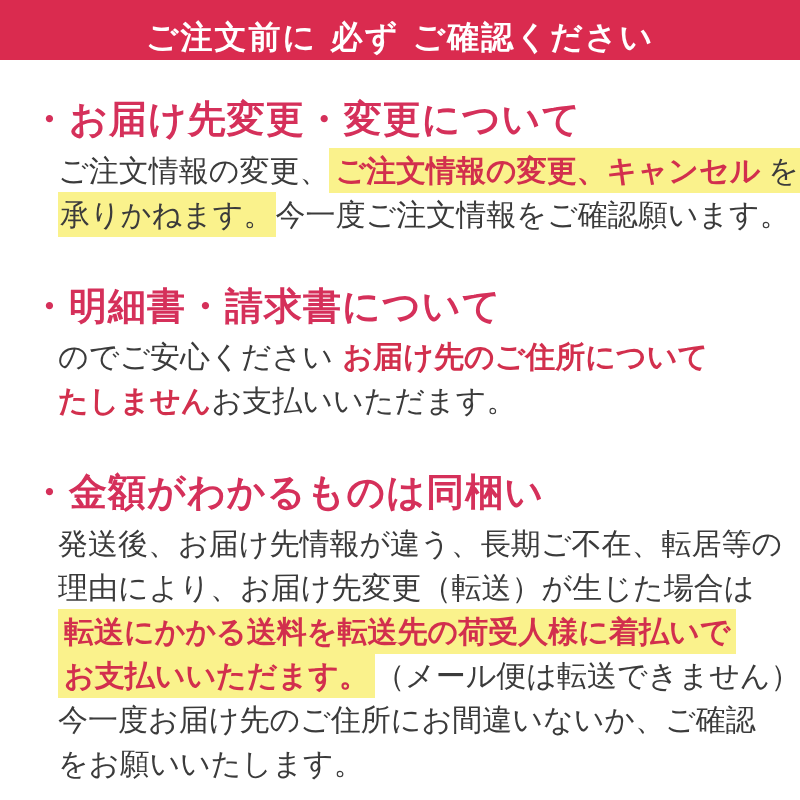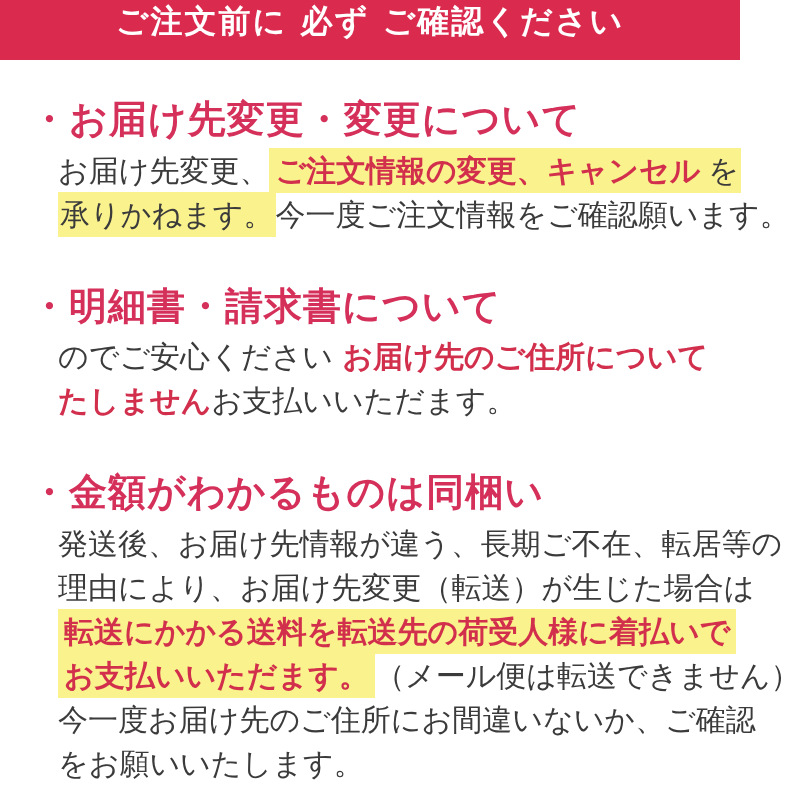--- a/index.html
+++ b/index.html
@@ -10,23 +10,23 @@
     --ink:#3B3B3B;
   }
   *{margin:0;padding:0;box-sizing:border-box;}
   html,body{background:#ffffff;}
   body{
     width:800px;height:800px;overflow:hidden;
     font-family:"DejaVu Sans","Liberation Sans",sans-serif;
     color:var(--ink);
   }
   .banner{
-    width:740px;height:60px;
+    width:800px;height:60px;
     background:var(--crimson);
-    display:flex;align-items:flex-start;justify-content:center;
+    display:flex;align-items:flex-end;justify-content:center;
   }
   .banner-title{
     color:#ffffff;font-size:32px;font-weight:700;letter-spacing:2px;
     white-space:pre;
   }
   .content{
     padding:36px 24px 0 30px;
   }
   section.notice{margin-bottom:46px;}
   section.notice:last-child{margin-bottom:0;}
@@ -53,21 +53,21 @@
 <body>
 
 <header class="banner">
   <div class="banner-title">ご注文前に 必ず ご確認ください</div>
 </header>
 
 <main class="content">
 
   <section class="notice">
     <h2 class="sec-heading">・お届け先変更・変更について</h2>
-    <p class="sec-body"><span class="seg seg-plain">お届け先変更、</span><span class="seg seg-em-hl">ご注文情報の変更、キャンセル</span><span class="seg seg-plain-hl">を</span><br><span class="seg seg-plain-hl">承りかねます。</span><span class="seg seg-plain">今一度ご注文情報をご確認願います。</span></p>
+    <p class="sec-body"><span class="seg seg-plain">ご注文情報の変更、</span><span class="seg seg-em-hl">ご注文情報の変更、キャンセル</span><span class="seg seg-plain-hl">を</span><br><span class="seg seg-plain-hl">承りかねます。</span><span class="seg seg-plain">今一度ご注文情報をご確認願います。</span></p>
   </section>
 
   <section class="notice">
     <h2 class="sec-heading">・明細書・請求書について</h2>
     <p class="sec-body"><span class="seg seg-plain">のでご安心ください </span><span class="seg seg-em">お届け先のご住所について</span><br><span class="seg seg-em">たしません</span><span class="seg seg-plain">お支払いいただます。</span></p>
   </section>
 
   <section class="notice">
     <h2 class="sec-heading">・金額がわかるものは同梱い</h2>
     <p class="sec-body"><span class="seg seg-plain">発送後、お届け先情報が違う、長期ご不在、転居等の</span><br><span class="seg seg-plain">理由により、お届け先変更（転送）が生じた場合は</span><br><span class="seg seg-em-hl">転送にかかる送料を転送先の荷受人様に着払いで</span><br><span class="seg seg-em-hl">お支払いいただます。</span><span class="seg seg-plain">（メール便は転送できません）</span><br><span class="seg seg-plain">今一度お届け先のご住所にお間違いないか、ご確認</span><br><span class="seg seg-plain">をお願いいたします。</span></p>

